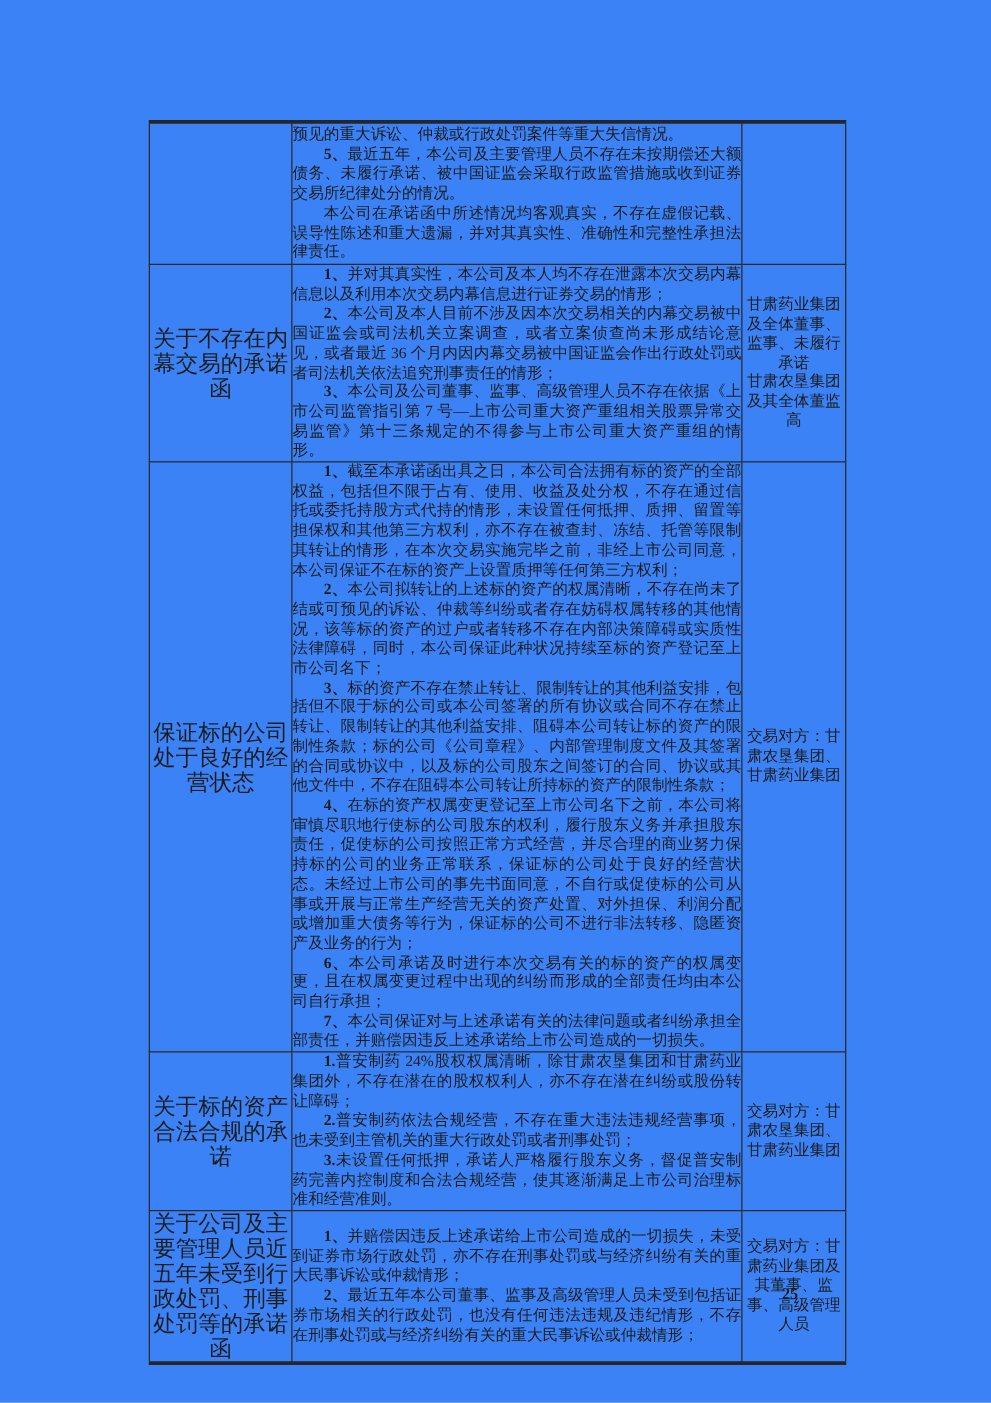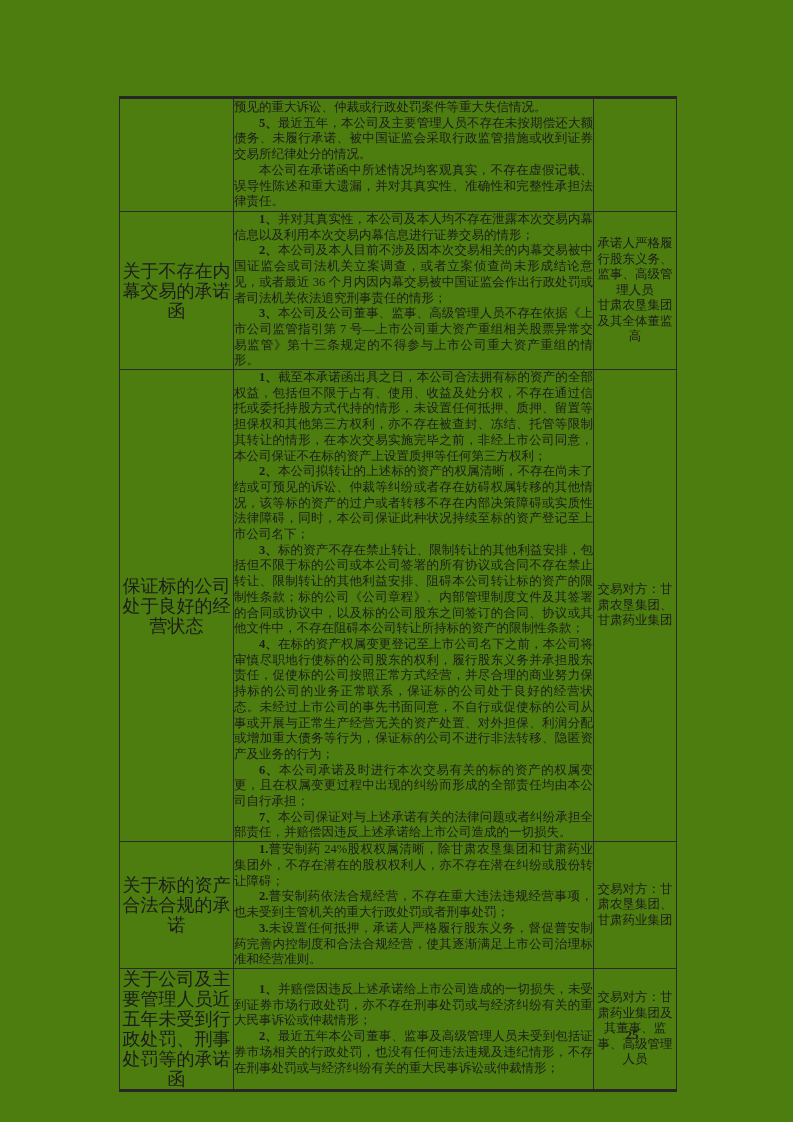--- a/index.html
+++ b/index.html
@@ -1,21 +1,21 @@
 <!DOCTYPE html>
 <html><head>
 <meta charset="utf-8">
 <style>
   html,body{margin:0;padding:0;}
   body{
     width:793px;height:1122px;position:relative;background:#ffffff;
     font-family:"Liberation Serif","DejaVu Serif",serif;color:#1c1c1c;
     -webkit-font-smoothing:antialiased;
   }
-  .page{position:absolute;inset:0;background:#4d7c0f;overflow:hidden;}
+  .page{position:absolute;inset:0;background:#3b82f6;overflow:hidden;}
 
   table.doc{
     position:absolute;left:119px;top:96px;width:557px;
     border-collapse:collapse;table-layout:fixed;
     border-top:3px solid #262626;border-bottom:3px solid #262626;
   }
   table.doc td{
     border:1px solid #2a2a2a;padding:0;vertical-align:middle;
   }
   tr.r0{height:114px}
@@ -76,21 +76,21 @@
     <tr class="r1">
       <td class="label-cell">
         <div>关于不存在内幕交易的承诺函</div>
       </td>
       <td class="text-cell">
         <p class="para"><b>1、</b><span>并对其真实性，本公司及本人均不存在泄露本次交易内幕信息以及利用本次交易内幕信息进行证券交易的情形；</span></p>
         <p class="para"><b>2、</b><span>本公司及本人目前不涉及因本次交易相关的内幕交易被中国证监会或司法机关立案调查，或者立案侦查尚未形成结论意见，或者最近 36 个月内因内幕交易被中国证监会作出行政处罚或者司法机关依法追究刑事责任的情形；</span></p>
         <p class="para"><b>3、</b><span>本公司及公司董事、监事、高级管理人员不存在依据《上市公司监管指引第 7 号—上市公司重大资产重组相关股票异常交易监管》第十三条规定的不得参与上市公司重大资产重组的情形。</span></p>
       </td>
       <td class="party-cell">
-        <div class="party-block">承诺人严格履行股东义务、监事、高级管理人员</div>
+        <div class="party-block">甘肃药业集团及全体董事、监事、未履行承诺</div>
         <div class="party-block">甘肃农垦集团及其全体董监高</div>
       </td>
     </tr>
 
     <tr class="r2">
       <td class="label-cell">
         <div>保证标的公司处于良好的经营状态</div>
       </td>
       <td class="text-cell">
         <p class="para"><b>1、</b><span>截至本承诺函出具之日，本公司合法拥有标的资产的全部权益，包括但不限于占有、使用、收益及处分权，不存在通过信托或委托持股方式代持的情形，未设置任何抵押、质押、留置等担保权和其他第三方权利，亦不存在被查封、冻结、托管等限制其转让的情形，在本次交易实施完毕之前，非经上市公司同意，本公司保证不在标的资产上设置质押等任何第三方权利；</span></p>

